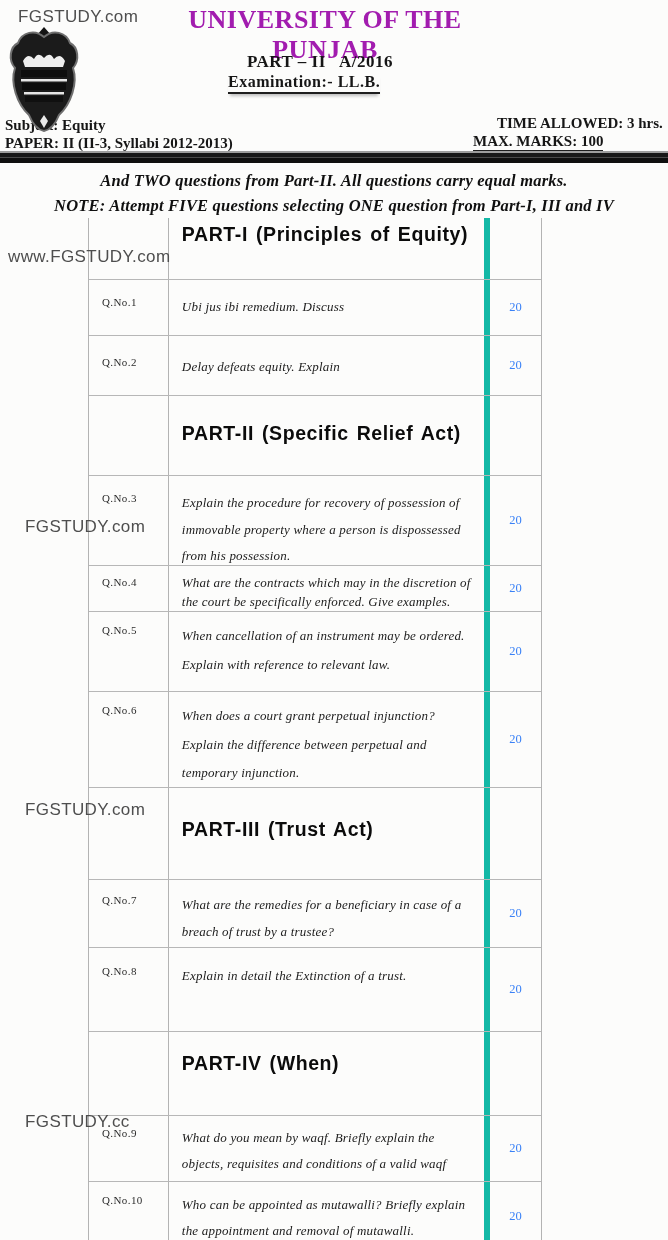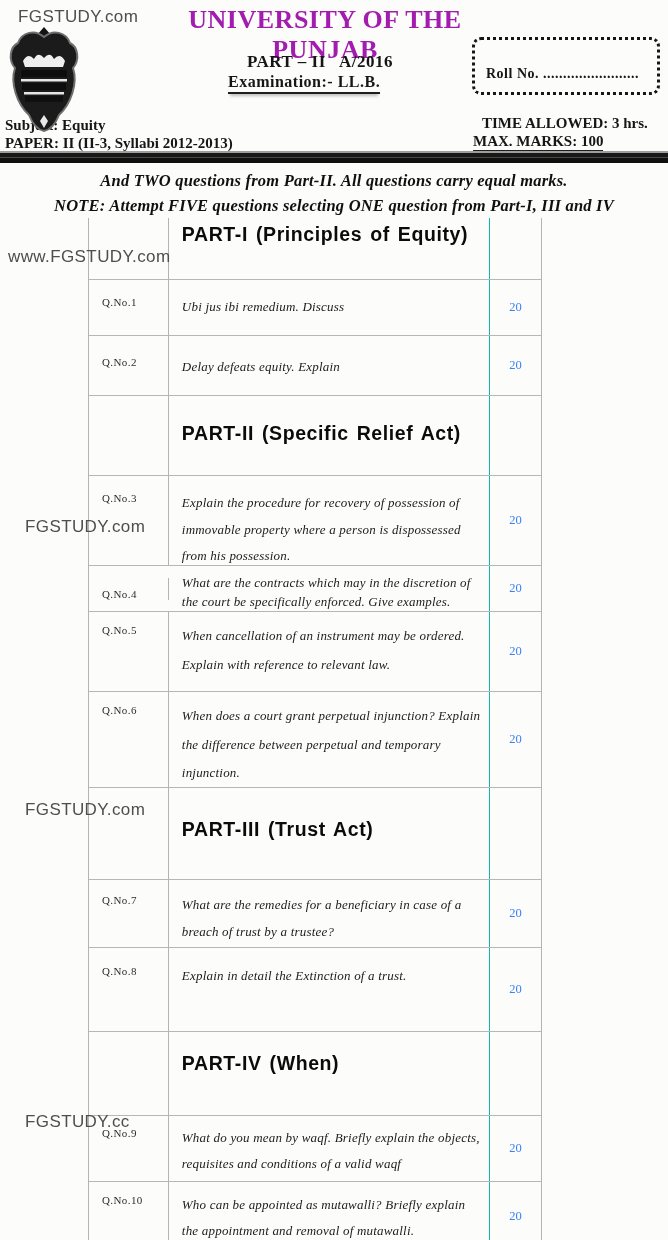--- a/index.html
+++ b/index.html
@@ -29,36 +29,36 @@
               font-weight:bold; font-size:17px; letter-spacing:.5px; }
   .examline { position:absolute; left:228px; top:73px; font-weight:bold; font-size:16px;
               letter-spacing:.5px; border-bottom:2.5px solid #1e1e1e; padding-bottom:1px;
               box-shadow:0 4px 3px -2px #bdbdbd; }
   .rollbox { position:absolute; left:472px; top:37px; width:188px; height:58px;
              border:3.5px dotted #161616; border-radius:9px; }
   .rolllabel { position:absolute; left:11px; top:26px; font-weight:bold; font-size:14px;
                letter-spacing:.5px; }
   .subject { position:absolute; left:5px;  top:117px; font-weight:bold; font-size:15px; }
   .paper   { position:absolute; left:5px;  top:135px; font-weight:bold; font-size:15px; }
-  .time    { position:absolute; left:482px; top:115px; font-weight:bold; font-size:15px; }
+  .time    { position:absolute; left:497px; top:115px; font-weight:bold; font-size:15px; }
   .maxmarks{ position:absolute; left:473px; top:133px; font-weight:bold; font-size:15px;
              border-bottom:2px solid #1e1e1e; padding-bottom:0; }
   .rule { position:absolute; left:0; top:151px; width:668px; height:12px;
           background:linear-gradient(180deg,#9d9d9d 0 2px,#181818 2px 6px,#4a4a4a 6px 7px,#0f0f0f 7px 12px); }
   .note { position:absolute; left:0; top:169px; width:668px; text-align:center;
           font-weight:bold; font-style:italic; font-size:16.5px; line-height:1.5;
           color:#101010; letter-spacing:.2px; }
 
   
   .qtable { position:absolute; left:88px; top:218px; width:454px; z-index:2;
             border-left:1px solid #b3b3b3; border-right:1px solid #b3b3b3; }
   .trow { display:flex; border-bottom:1px solid #b7b7b7; }
   .cno   { width:80px; border-right:1px solid #b3b3b3; padding-left:13px;
            font-size:11px; letter-spacing:.4px; color:#2c2c2c; }
-  .ctext { width:322px; border-right:1px solid #14b8a6; padding-left:13px; padding-right:5px; }
+  .ctext { width:322px; border-right:6px solid #14b8a6; padding-left:13px; padding-right:5px; }
   .cmarks{ width:51px; display:flex; align-items:center; justify-content:center;
            font-size:12.5px; color:#3b82f6; }
   .ptitle { font-family:"Liberation Sans", sans-serif; font-weight:bold; font-size:19.5px;
             letter-spacing:.6px; word-spacing:2px; color:#0b0b0b; white-space:nowrap; }
   .qtext { font-style:italic; font-size:13px; color:#202020; letter-spacing:.2px; }
 </style>
 </head>
 <body>
 
 <div class="page">
@@ -78,23 +78,20 @@
     <rect x="14" y="58" width="44" height="7" fill="#0d0d0d"></rect>
     <rect x="16" y="67" width="40" height="2.5" fill="#e7e7e7"></rect>
     <rect x="17" y="71" width="38" height="6" fill="#101010"></rect>
     <path d="M36 90 L40 96 L36 103 L32 96 Z" fill="#e9e9e9"></path>
   </svg>
 
   <div class="title">UNIVERSITY OF THE PUNJAB</div>
   <div class="partline">PART – II &nbsp; A/2016</div>
   <div class="examline">Examination:- LL.B.</div>
 
-  <div class="rollbox">
-    <span class="rolllabel">Roll No. ........................</span>
-  </div>
 
   <div class="subject">Subject: Equity</div>
   <div class="paper">PAPER: II (II-3, Syllabi 2012-2013)</div>
   <div class="time">TIME ALLOWED: 3 hrs.</div>
   <div class="maxmarks">MAX. MARKS: 100</div>
 
   <div class="rule"></div>
 
   <div class="note">
     <div>And TWO questions from Part-II. All questions carry equal marks.</div>
@@ -130,21 +127,21 @@
         </div>
         <div class="cmarks"></div>
       </div>
       <div class="trow" style="height: 90px;">
         <div class="cno" style="padding-top:16px">Q.No.3</div>
         <div class="ctext">
           <div class="qtext" style="padding-top:14px;line-height:2.05">Explain the procedure for recovery of possession of immovable property where a person is dispossessed from his possession.</div>
         </div>
         <div class="cmarks">20</div>
       </div>
-      <div class="trow" style="height: 46px; align-items: center;">
+      <div class="trow" style="height: 46px;">
         <div class="cno" style="padding-top:10px">Q.No.4</div>
         <div class="ctext">
           <div class="qtext" style="padding-top:8px;line-height:1.45">What are the contracts which may in the discretion of the court be specifically enforced. Give examples.</div>
         </div>
         <div class="cmarks">20</div>
       </div>
       <div class="trow" style="height: 80px;">
         <div class="cno" style="padding-top:12px">Q.No.5</div>
         <div class="ctext">
           <div class="qtext" style="padding-top:10px;line-height:2.2">When cancellation of an instrument may be ordered. Explain with reference to relevant law.</div>

